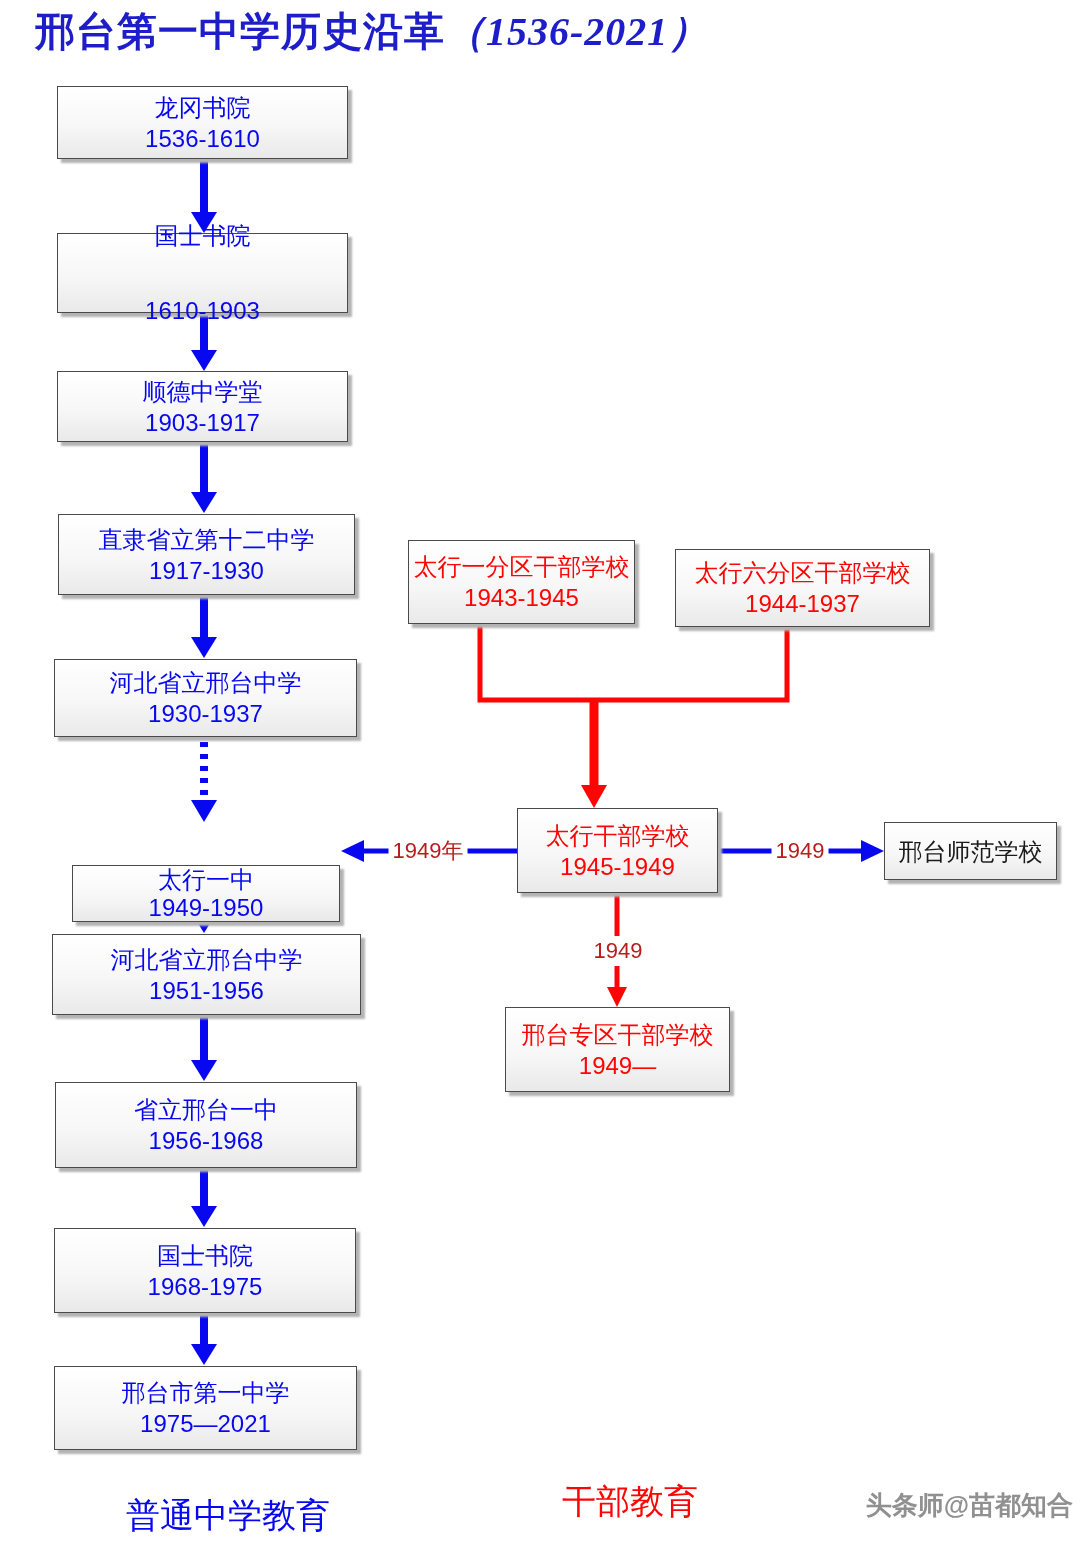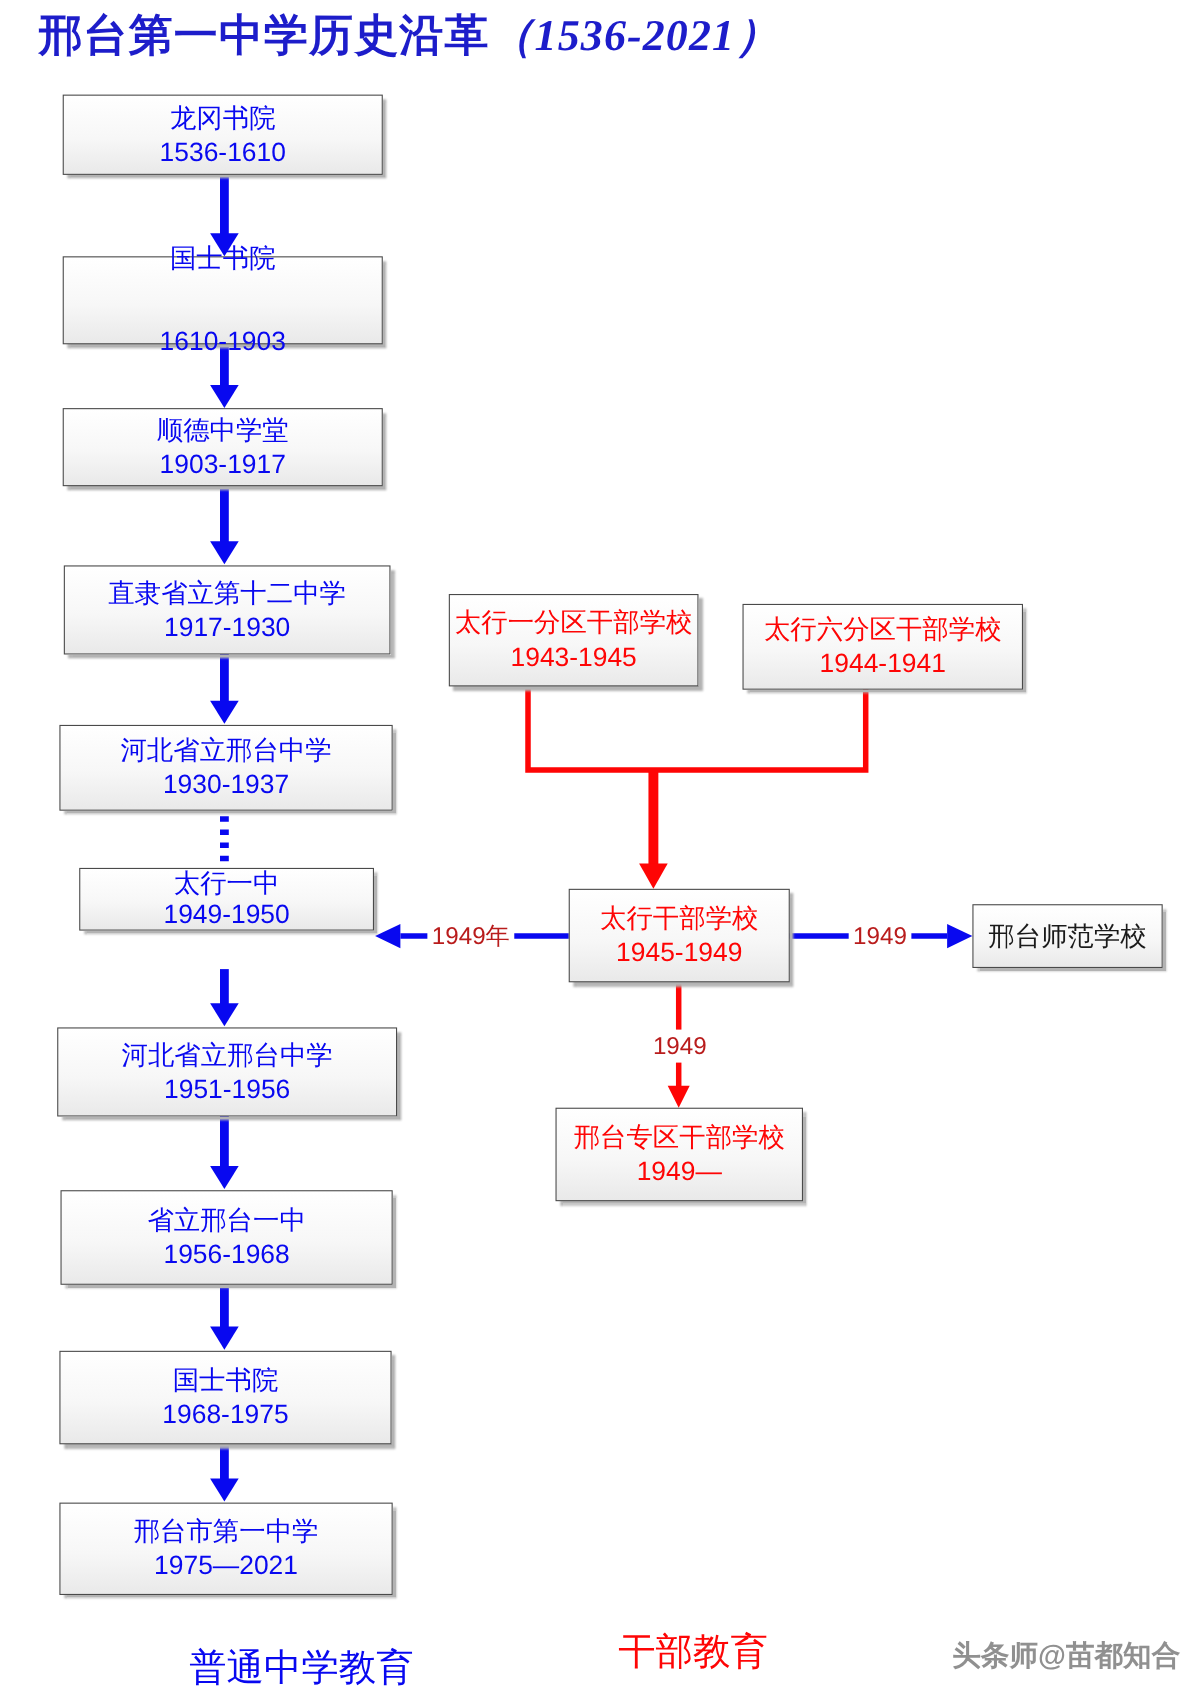--- a/index.html
+++ b/index.html
@@ -31,21 +31,21 @@
   .blue-fill{fill:var(--blue);stroke:none;}
   .red-stroke{stroke:var(--red);fill:none;}
   .red-fill{fill:var(--red);stroke:none;}
 
   .edge-label{position:absolute;transform:translate(-50%,-50%);
               background:#ffffff;padding:0 4px;color:#b91c1c;
               font-size:22px;white-space:nowrap;}
 
   .legend{position:absolute;transform:translate(-50%,-50%);white-space:nowrap;
           font-family:"Liberation Serif", serif;font-size:34px;}
-  .legend.blue{color:var(--blue);margin-left:46px;}
+  .legend.blue{color:var(--blue);}
   .legend.red{color:var(--red);}
 
   .watermark{position:absolute;right:8px;top:1488px;white-space:nowrap;
              font-size:26px;font-weight:bold;color:rgba(125,125,125,0.85);
              text-shadow:-1px -1px 0 rgba(255,255,255,0.95),2px 2px 0 rgba(255,255,255,0.9);}
 </style>
 </head>
 <body>
 
 <div id="canvas">
@@ -129,21 +129,21 @@
     <div>1903-1917</div>
   </div>
   <div class="node blue" style="left:58px;top:514px;width:297px;height:81px;">
     <div>直隶省立第十二中学</div>
     <div>1917-1930</div>
   </div>
   <div class="node blue" style="left:54px;top:659px;width:303px;height:78px;">
     <div>河北省立邢台中学</div>
     <div>1930-1937</div>
   </div>
-  <div class="node blue" style="left:72px;top:789px;width:268px;height:57px;line-height:28px;">
+  <div class="node blue" style="left:72px;top:865px;width:268px;height:57px;line-height:28px;">
     <div>太行一中</div>
     <div>1949-1950</div>
   </div>
   <div class="node blue" style="left:52px;top:934px;width:309px;height:81px;">
     <div>河北省立邢台中学</div>
     <div>1951-1956</div>
   </div>
   <div class="node blue" style="left:55px;top:1082px;width:302px;height:86px;">
     <div>省立邢台一中</div>
     <div>1956-1968</div>
@@ -156,21 +156,21 @@
     <div>邢台市第一中学</div>
     <div>1975—2021</div>
   </div>
 
   <div class="node red" style="left:408px;top:540px;width:227px;height:84px;">
     <div>太行一分区干部学校</div>
     <div>1943-1945</div>
   </div>
   <div class="node red" style="left:675px;top:549px;width:255px;height:78px;">
     <div>太行六分区干部学校</div>
-    <div>1944-1941</div>
+    <div>1944-1937</div>
   </div>
   <div class="node red" style="left:517px;top:808px;width:201px;height:85px;">
     <div>太行干部学校</div>
     <div>1945-1949</div>
   </div>
   <div class="node red" style="left:505px;top:1007px;width:225px;height:85px;">
     <div>邢台专区干部学校</div>
     <div>1949—</div>
   </div>
 

